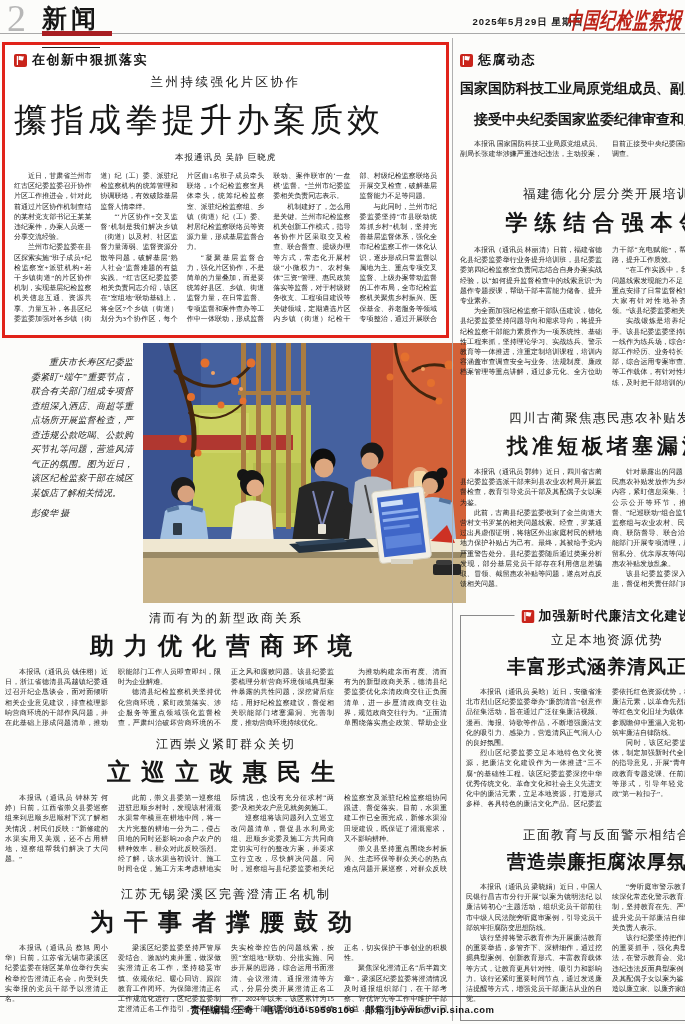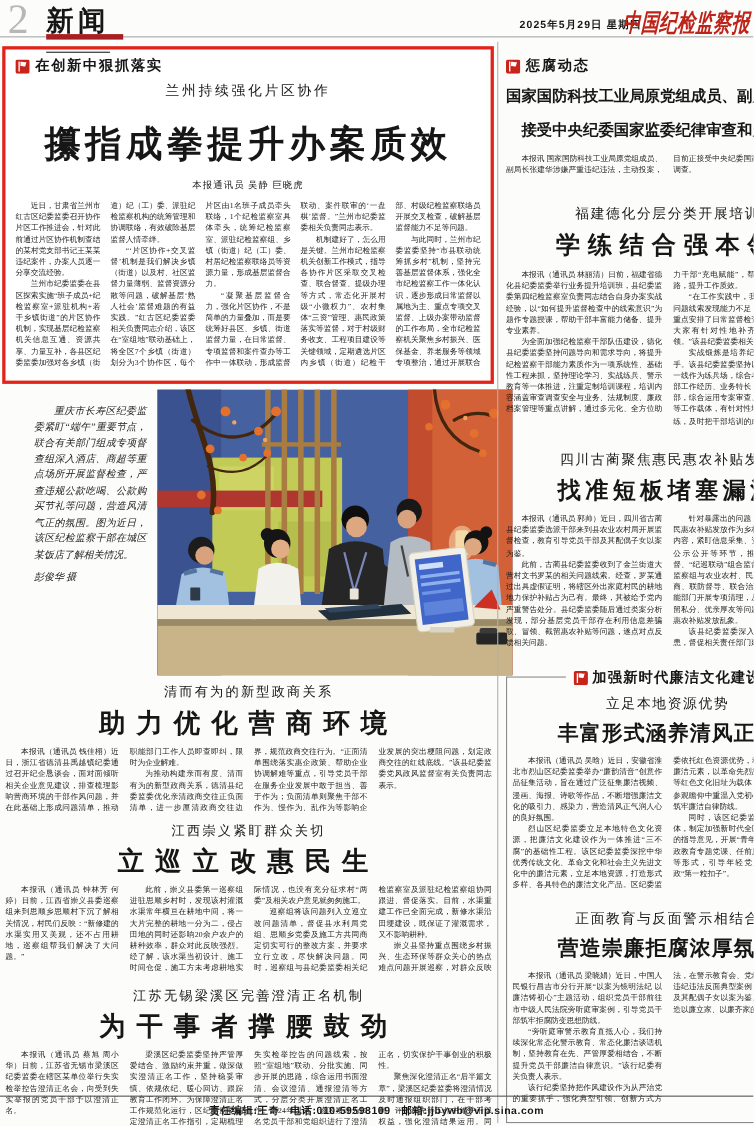--- a/index.html
+++ b/index.html
@@ -22,21 +22,21 @@
   .right-col{flex:1;border-left:1px solid #b0b0b0;padding:0 5px 0 7px;min-height:956px;box-sizing:border-box;}
   
   .tag-row{display:flex;align-items:center;gap:5px;font-size:13px;font-weight:600;letter-spacing:1.5px;}
   .flag{width:13px;height:13px;flex:0 0 13px;}
   .kicker{text-align:center;font-size:12px;letter-spacing:2px;font-weight:500;}
   .body-text{font-size:7px;line-height:10.2px;text-align:justify;overflow:hidden;column-fill:auto;color:#1c1c1c;}
   .body-text p{margin:0;text-indent:2em;}
   
   .red-box{margin:4px 0 0 2px;width:447px;box-sizing:border-box;border:3px solid #e1231a;padding:6px 9px 6px 9px;background:#fff;}
   .lead-kicker{text-align:center;font-size:12.5px;letter-spacing:2.5px;margin-top:5px;}
-  .lead-headline{text-align:center;font-size:33px;font-weight:700;letter-spacing:4px;margin-top:18px;white-space:nowrap;}
+  .lead-headline{font-size:33px;font-weight:400;letter-spacing:4px;margin-top:7px;white-space:nowrap;}
   .lead-byline{text-align:center;font-size:8.5px;margin:9px 0 7px 0;letter-spacing:1px;}
   .lead-body{column-count:5;column-gap:9px;height:158px;}
   
   .photo-row{display:flex;margin-top:5px;}
   .caption-col{width:129px;flex:0 0 129px;box-sizing:border-box;padding:12px 10px 0 17px;font-size:9px;line-height:14.5px;font-style:italic;color:#222;text-align:justify;margin-left:14px;}
   .caption-col .cap p{margin:0;text-indent:2em;}
   .credit{text-align:left;margin-top:6px;font-style:italic;font-size:9px;}
   .photo-frame{width:323px;height:260px;flex:0 0 323px;}
   .photo-frame svg{display:block;}
   
@@ -218,20 +218,21 @@
           <rect x="293" y="217" width="16" height="5" rx="2" fill="#3a3a3a"></rect>
         </svg>
       </div>
     </div>
 
     <div class="art">
       <div class="kicker">清而有为的新型政商关系</div>
       <div class="headline">助力优化营商环境</div>
       <div class="body-text body4 h62">
           <p>本报讯（通讯员 钱佳栩）近日，浙江省德清县禹越镇纪委通过召开纪企恳谈会，面对面倾听相关企业意见建议，排查梳理影响营商环境的干部作风问题，并在此基础上形成问题清单，推动职能部门工作人员即查即纠，限时为企业解难。</p>
+          <p>德清县纪检监察机关坚持优化营商环境，紧盯政策落实、涉企服务等重点领域强化监督检查，严肃纠治破坏营商环境的不正之风和腐败问题。该县纪委监委梳理分析营商环境领域典型案件暴露的共性问题，深挖背后症结，用好纪检监察建议，督促相关职能部门堵塞漏洞、完善制度，推动营商环境持续优化。</p>
           <p>为推动构建亲而有度、清而有为的新型政商关系，德清县纪委监委优化亲清政商交往正负面清单，进一步厘清政商交往边界，规范政商交往行为。“正面清单围绕落实惠企政策、帮助企业协调解难等重点，引导党员干部在服务企业发展中敢于担当、善于作为；负面清单则聚焦干部不作为、慢作为、乱作为等影响企业发展的突出梗阻问题，划定政商交往的红线底线。”该县纪委监委党风政风监督室有关负责同志表示。</p>
         </div>
     </div>
 
     <div class="art">
       <div class="kicker">江西崇义紧盯群众关切</div>
       <div class="headline">立巡立改惠民生</div>
       <div class="body-text body4 h86">
           <p>本报讯（通讯员 钟林芳 何婷）日前，江西省崇义县委巡察组来到思顺乡思顺村下沉了解相关情况，村民们反映：“新修建的水渠实用又美观，还不占用耕地，巡察组帮我们解决了大问题。”</p>
           <p>此前，崇义县委第一巡察组进驻思顺乡村时，发现该村灌溉水渠常年横亘在耕地中间，将一大片完整的耕地一分为二，侵占田地的同时还影响20余户农户的耕种效率，群众对此反映强烈。经了解，该水渠当初设计、施工时间仓促，施工方未考虑耕地实际情况，也没有充分征求村“两委”及相关农户意见就匆匆施工。</p>
@@ -300,20 +301,21 @@
       <div class="body-text body2 h128">
           <p>本报讯（通讯员 吴晗）近日，安徽省淮北市烈山区纪委监委举办“廉韵清音”创意作品征集活动，旨在通过广泛征集廉洁视频、漫画、海报、诗歌等作品，不断增强廉洁文化的吸引力、感染力，营造清风正气润人心的良好氛围。</p>
           <p>烈山区纪委监委立足本地特色文化资源，把廉洁文化建设作为一体推进“三不腐”的基础性工程。该区纪委监委深挖中华优秀传统文化、革命文化和社会主义先进文化中的廉洁元素，立足本地资源，打造形式多样、各具特色的廉洁文化产品。区纪委监委依托红色资源优势，积极挖掘蕴含其中的廉洁元素，以革命先烈故事陈展、烈士陵园等红色文化旧址为载体，让党员干部群众在参观瞻仰中重温入党初心、传承先辈精神、筑牢廉洁自律防线。</p>
           <p>同时，该区纪委监委紧盯年轻干部群体，制定加强新时代全区年轻干部廉洁教育的指导意见，开展“青年话廉”活动，通过廉政教育专题党课、任前廉政谈话、廉政提醒等形式，引导年轻党员干部系好廉洁从政“第一粒扣子”。</p>
         </div>
 
       <div class="kicker r-kicker">正面教育与反面警示相结合</div>
       <div class="r-headline hl-md">营造崇廉拒腐浓厚氛围</div>
       <div class="body-text body2 h132">
           <p>本报讯（通讯员 梁晓娟）近日，中国人民银行昌吉市分行开展“以案为镜明法纪 以廉洁铸初心”主题活动，组织党员干部前往市中级人民法院旁听庭审案例，引导党员干部筑牢拒腐防变思想防线。</p>
+          <p>该行坚持将警示教育作为开展廉洁教育的重要举措，多管齐下、深耕细作，通过挖掘典型案例、创新教育形式、丰富教育载体等方式，让教育更具针对性、吸引力和影响力。该行还紧盯重要时间节点，通过发送廉洁提醒等方式，增强党员干部廉洁从业的自觉。</p>
           <p>“旁听庭审警示教育直抵人心，我们持续深化常态化警示教育、常态化廉洁谈话机制，坚持教育在先、严管厚爱相结合，不断提升党员干部廉洁自律意识。”该行纪委有关负责人表示。</p>
           <p>该行纪委坚持把作风建设作为从严治党的重要抓手，强化典型引领、创新方式方法，在警示教育会、党纪培训班上深挖剖析违纪违法反面典型案例，教育引导党员干部及其配偶子女以案为鉴、狠抓家风建设，营造以廉立家、以廉齐家的良好氛围。</p>
         </div>
     </div>
   </div>
 </div>
 
 <div class="footer">
   <div class="footer-text">责任编辑:王奇　电话:010-59598109　邮箱:jjbywb@vip.sina.com</div>
 </div>

